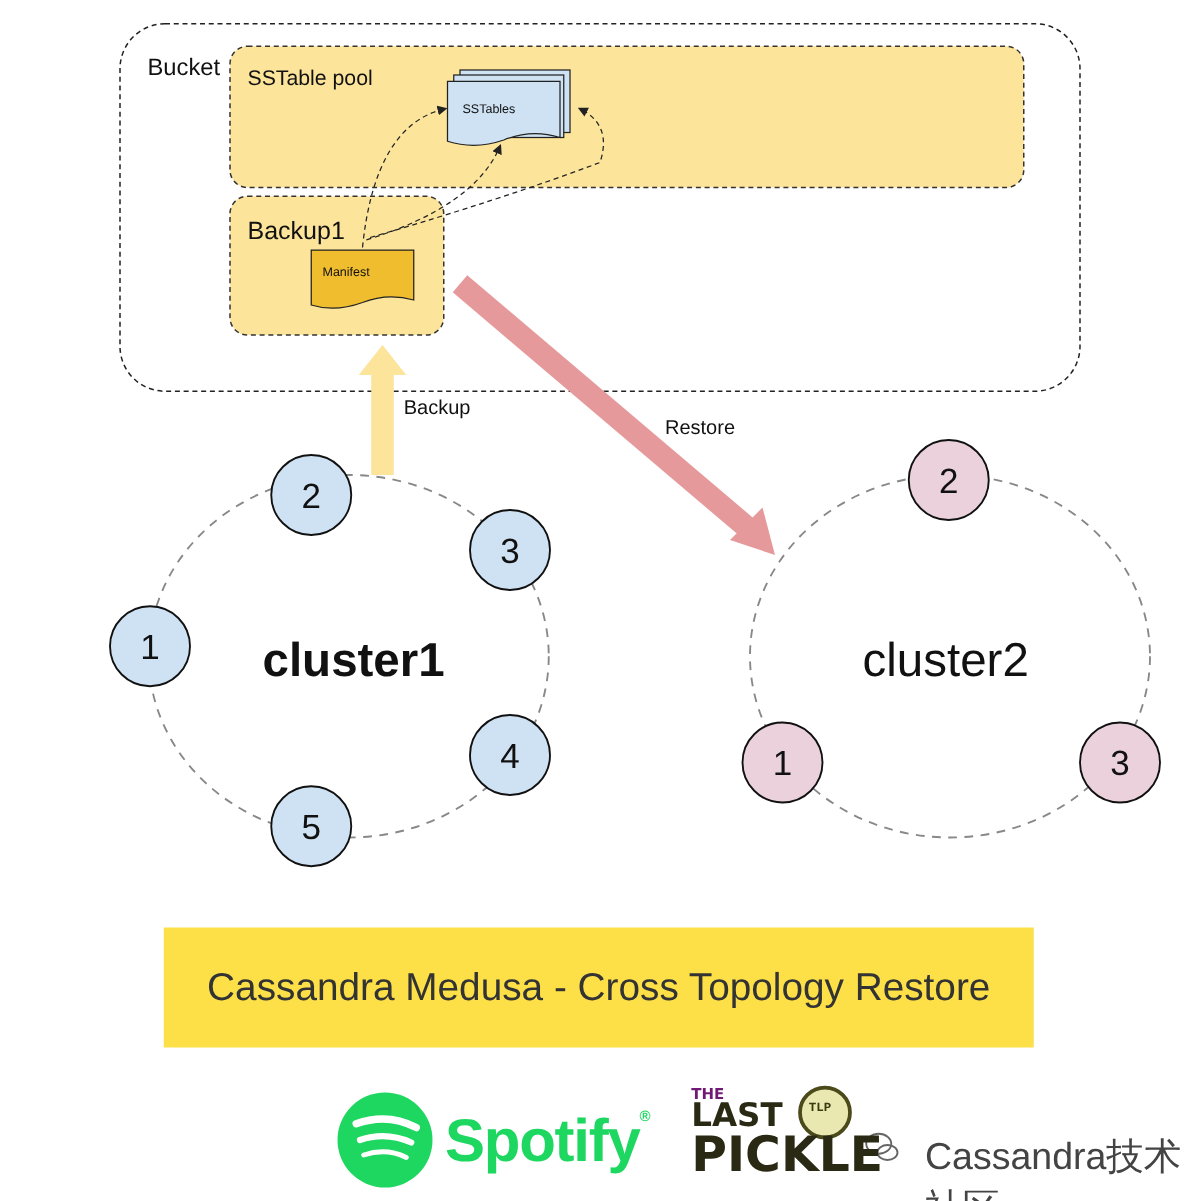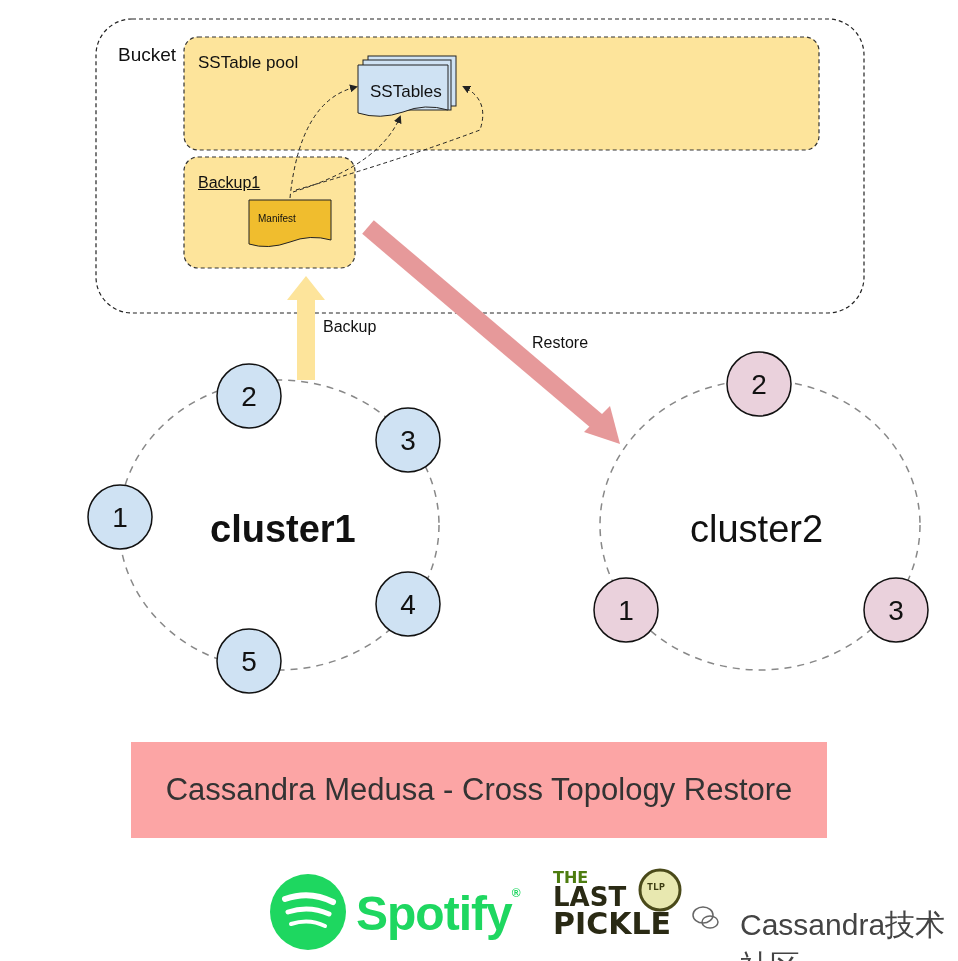--- a/index.html
+++ b/index.html
@@ -1,19 +1,19 @@
 <!DOCTYPE html>
 <html><head>
 <meta charset="utf-8">
 <style>
   html,body{margin:0;padding:0;background:#ffffff;}
   body{width:958px;height:961px;position:relative;overflow:hidden;font-family:"Liberation Sans",sans-serif;}
   svg.diagram{position:absolute;left:0;top:0;}
   .lbl{position:absolute;color:#111;white-space:nowrap;}
-  .title-box{position:absolute;left:131px;top:742px;width:696px;height:96px;background:#fca5a5;display:flex;align-items:center;justify-content:center;font-size:31px;color:#333;text-align:right;}
+  .title-box{position:absolute;left:131px;top:742px;width:696px;height:96px;background:#fde047;display:flex;align-items:center;justify-content:center;font-size:31px;color:#333;text-align:right;}
   .spotify-text{position:absolute;left:356px;top:886px;font-size:48px;font-weight:bold;color:#1ed760;letter-spacing:-1px;text-align:right;}
   .tlp{position:absolute;left:553px;top:870px;font-family:"DejaVu Sans",sans-serif;font-weight:bold;color:#2a2a14;line-height:0.95;}
   .watermark{position:absolute;left:692px;top:905px;font-size:30px;color:#444;margin-left:48px;}
 </style>
 </head>
 <body>
 
 <svg class="diagram" width="958" height="961" viewBox="0 0 958 961">
   <defs>
     <marker id="ah" markerWidth="8" markerHeight="8" refX="6" refY="4" orient="auto">
@@ -84,36 +84,36 @@
   </g>
 
   <g fill="none" stroke="#666" stroke-width="1.5">
     <ellipse cx="703" cy="915" rx="10" ry="8"></ellipse>
     <ellipse cx="710" cy="922" rx="8" ry="6"></ellipse>
   </g>
 </svg>
 
 <div class="lbl" style="left:118px;top:44px;font-size:19px;">Bucket</div>
 <div class="lbl" style="left:198px;top:53px;font-size:17px;">SSTable pool</div>
-<div class="lbl" style="left:370px;top:82px;font-size:17px;">SSTables</div>
-<div class="lbl" style="left:198px;top:174px;font-size:16px;text-decoration:underline;">Backup1</div>
+<div class="lbl" style="left:370px;top:82px;font-size:10px;">SSTables</div>
+<div class="lbl" style="left:198px;top:174px;font-size:20px;">Backup1</div>
 <div class="lbl" style="left:258px;top:213px;font-size:10px;">Manifest</div>
 
 <div class="lbl" style="left:323px;top:318px;font-size:16px;">Backup</div>
 <div class="lbl" style="left:532px;top:334px;font-size:16px;">Restore</div>
 
 <div class="lbl" style="left:210px;top:508px;font-size:38px;font-weight:bold;">cluster1</div>
 <div class="lbl" style="left:690px;top:508px;font-size:38px;">cluster2</div>
 
 <div class="title-box">
     <span>Cassandra Medusa - Cross Topology Restore</span>
   </div>
 
 <div class="spotify-text"><span>Spotify</span><span style="font-size:12px;vertical-align:top;">®</span></div>
 
 <div class="tlp">
-  <div style="font-size:16px;color:#4d7c0f;">THE</div>
+  <div style="font-size:12px;color:#701a75;">THE</div>
   <div style="font-size:26px;">LAST</div>
-  <div style="font-size:30px;">PICKLE</div>
+  <div style="font-size:39px;">PICKLE</div>
 </div>
 <div class="lbl" style="left:647px;top:882px;font-size:10px;font-weight:bold;color:#3a3a10;font-family:Liberation Mono, monospace;">TLP</div>
 
 <div class="watermark">Cassandra技术社区</div>
 
 </body></html>

